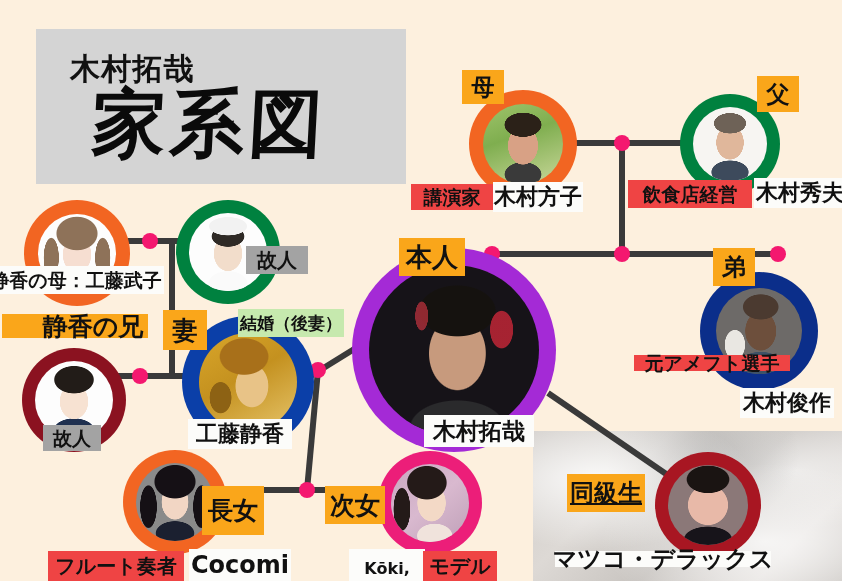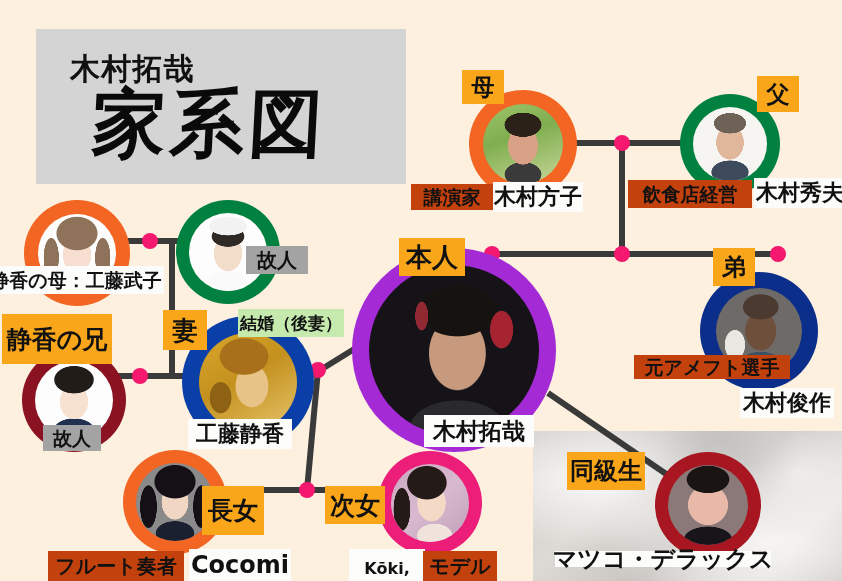--- a/index.html
+++ b/index.html
@@ -47,21 +47,21 @@
   
   .face{position:absolute;inset:0;}
 
   
   .tag{
     position:absolute;font-weight:bold;color:#111;
     line-height:1;white-space:nowrap;
     display:flex;align-items:center;justify-content:center;
   }
   .tag-orange{background:#FAA61A;}
-  .tag-green{background:#c2410c;}
+  .tag-green{background:#ef4444;}
   .tag-lightgreen{background:#C6E9AE;}
   .tag-gray{background:#a3a3a3;}
   .tag-white{background:#FCFCFA;}
 </style>
 </head>
 <body>
 
 <div id="stage">
 
   <div class="title-card" style="left:36px;top:21px;width:370px;height:155px;">
@@ -151,21 +151,21 @@
     <div class="photo" style="position:absolute;left:16px;top:16px;width:86px;height:86px;background:#6d6a68;">
       <div class="face" style="
         background:
           radial-gradient(ellipse 24px 17px at 52% 22%, #4b3a30 0%, #4b3a30 72%, rgba(75,58,48,0) 76%),
           radial-gradient(ellipse 19px 24px at 52% 50%, #6d4f3c 0%, #6d4f3c 80%, rgba(109,79,60,0) 83%),
           radial-gradient(ellipse 28px 17px at 52% 90%, #3e5266 0%, #3e5266 78%, rgba(62,82,102,0) 81%),
           radial-gradient(ellipse 13px 19px at 22% 66%, #e9e7e2 0%, #e9e7e2 76%, rgba(233,231,226,0) 80%);"></div>
     </div>
   </div>
   <div class="tag tag-orange" style="left:713px;top:240px;width:42px;height:38px;font-size:24px;">弟</div>
-  <div class="tag tag-green" style="left:634px;top:347px;width:156px;height:24px;font-size:19px;">元アメフト選手</div>
+  <div class="tag tag-green" style="left:634px;top:347px;width:156px;height:16px;font-size:19px;">元アメフト選手</div>
   <div class="tag tag-white" style="left:740px;top:380px;width:94px;height:30px;font-size:22px;">木村俊作</div>
 
   <div class="node" style="left:182px;top:308px;width:132px;height:132px;background:#0B3FA8;">
     <div class="photo" style="position:absolute;left:17px;top:17px;width:98px;height:98px;
                 background:linear-gradient(150deg,#d9a62a 0%,#c4911f 45%,#e6c46a 100%);">
       <div class="face" style="
         background:
           radial-gradient(ellipse 32px 24px at 46% 24%, #a8701a 0%, #a8701a 74%, rgba(168,112,26,0) 78%),
           radial-gradient(ellipse 20px 26px at 54% 54%, #e8c387 0%, #e8c387 80%, rgba(232,195,135,0) 84%),
           radial-gradient(ellipse 14px 20px at 22% 66%, #8d6214 0%, #8d6214 76%, rgba(141,98,20,0) 80%);"></div>
@@ -203,21 +203,21 @@
 
   <div class="node" style="left:22px;top:340px;width:104px;height:104px;background:#8B1220;">
     <div class="photo" style="position:absolute;left:13px;top:13px;width:78px;height:78px;background:#fdfdfd;">
       <div class="face" style="
         background:
           radial-gradient(ellipse 26px 18px at 50% 24%, #221c18 0%, #221c18 74%, rgba(34,28,24,0) 78%),
           radial-gradient(ellipse 17px 21px at 50% 52%, #f7e2d2 0%, #f7e2d2 82%, rgba(247,226,210,0) 85%),
           radial-gradient(ellipse 26px 16px at 50% 90%, #1f3050 0%, #1f3050 78%, rgba(31,48,80,0) 82%);"></div>
     </div>
   </div>
-  <div class="tag tag-orange" style="left:2px;top:306px;width:110px;height:50px;font-size:25px;">静香の兄</div>
+  <div class="tag tag-orange" style="left:2px;top:306px;width:110px;height:24px;font-size:25px;padding-left:36px;">静香の兄</div>
   <div class="tag tag-gray" style="left:43px;top:417px;width:58px;height:26px;font-size:19px;">故人</div>
 
   <div class="node" style="left:123px;top:442px;width:104px;height:104px;background:#F26522;">
     <div class="photo" style="position:absolute;left:13px;top:13px;width:78px;height:78px;background:#8a8a8a;">
       <div class="face" style="
         background:
           radial-gradient(ellipse 27px 22px at 50% 24%, #151015 0%, #151015 74%, rgba(21,16,21,0) 78%),
           radial-gradient(ellipse 11px 28px at 16% 56%, #151015 0%, #151015 74%, rgba(21,16,21,0) 78%),
           radial-gradient(ellipse 11px 28px at 84% 56%, #151015 0%, #151015 74%, rgba(21,16,21,0) 78%),
           radial-gradient(ellipse 16px 21px at 50% 50%, #f2d6c4 0%, #f2d6c4 82%, rgba(242,214,196,0) 85%),
@@ -246,16 +246,16 @@
   <div class="node" style="left:655px;top:444px;width:106px;height:106px;background:#A81622;">
     <div class="photo" style="position:absolute;left:13px;top:13px;width:80px;height:80px;background:#8b7878;">
       <div class="face" style="
         background:
           radial-gradient(ellipse 28px 18px at 50% 18%, #1a1412 0%, #1a1412 74%, rgba(26,20,18,0) 78%),
           radial-gradient(ellipse 24px 24px at 50% 50%, #e8b9a8 0%, #e8b9a8 82%, rgba(232,185,168,0) 85%),
           radial-gradient(ellipse 8px 7px at 50% 62%, #8c3a3a 0%, #8c3a3a 74%, rgba(140,58,58,0) 78%),
           radial-gradient(ellipse 30px 16px at 50% 93%, #17141a 0%, #17141a 78%, rgba(23,20,26,0) 82%);"></div>
     </div>
   </div>
-  <div class="tag tag-orange" style="left:567px;top:444px;width:78px;height:38px;font-size:24px;">同級生</div>
+  <div class="tag tag-orange" style="left:567px;top:466px;width:78px;height:38px;font-size:24px;text-decoration:underline;">同級生</div>
   <div class="tag tag-white" style="left:555px;top:543px;width:216px;height:16px;font-size:24px;">マツコ・デラックス</div>
 
 </div>
 
 </body></html>

